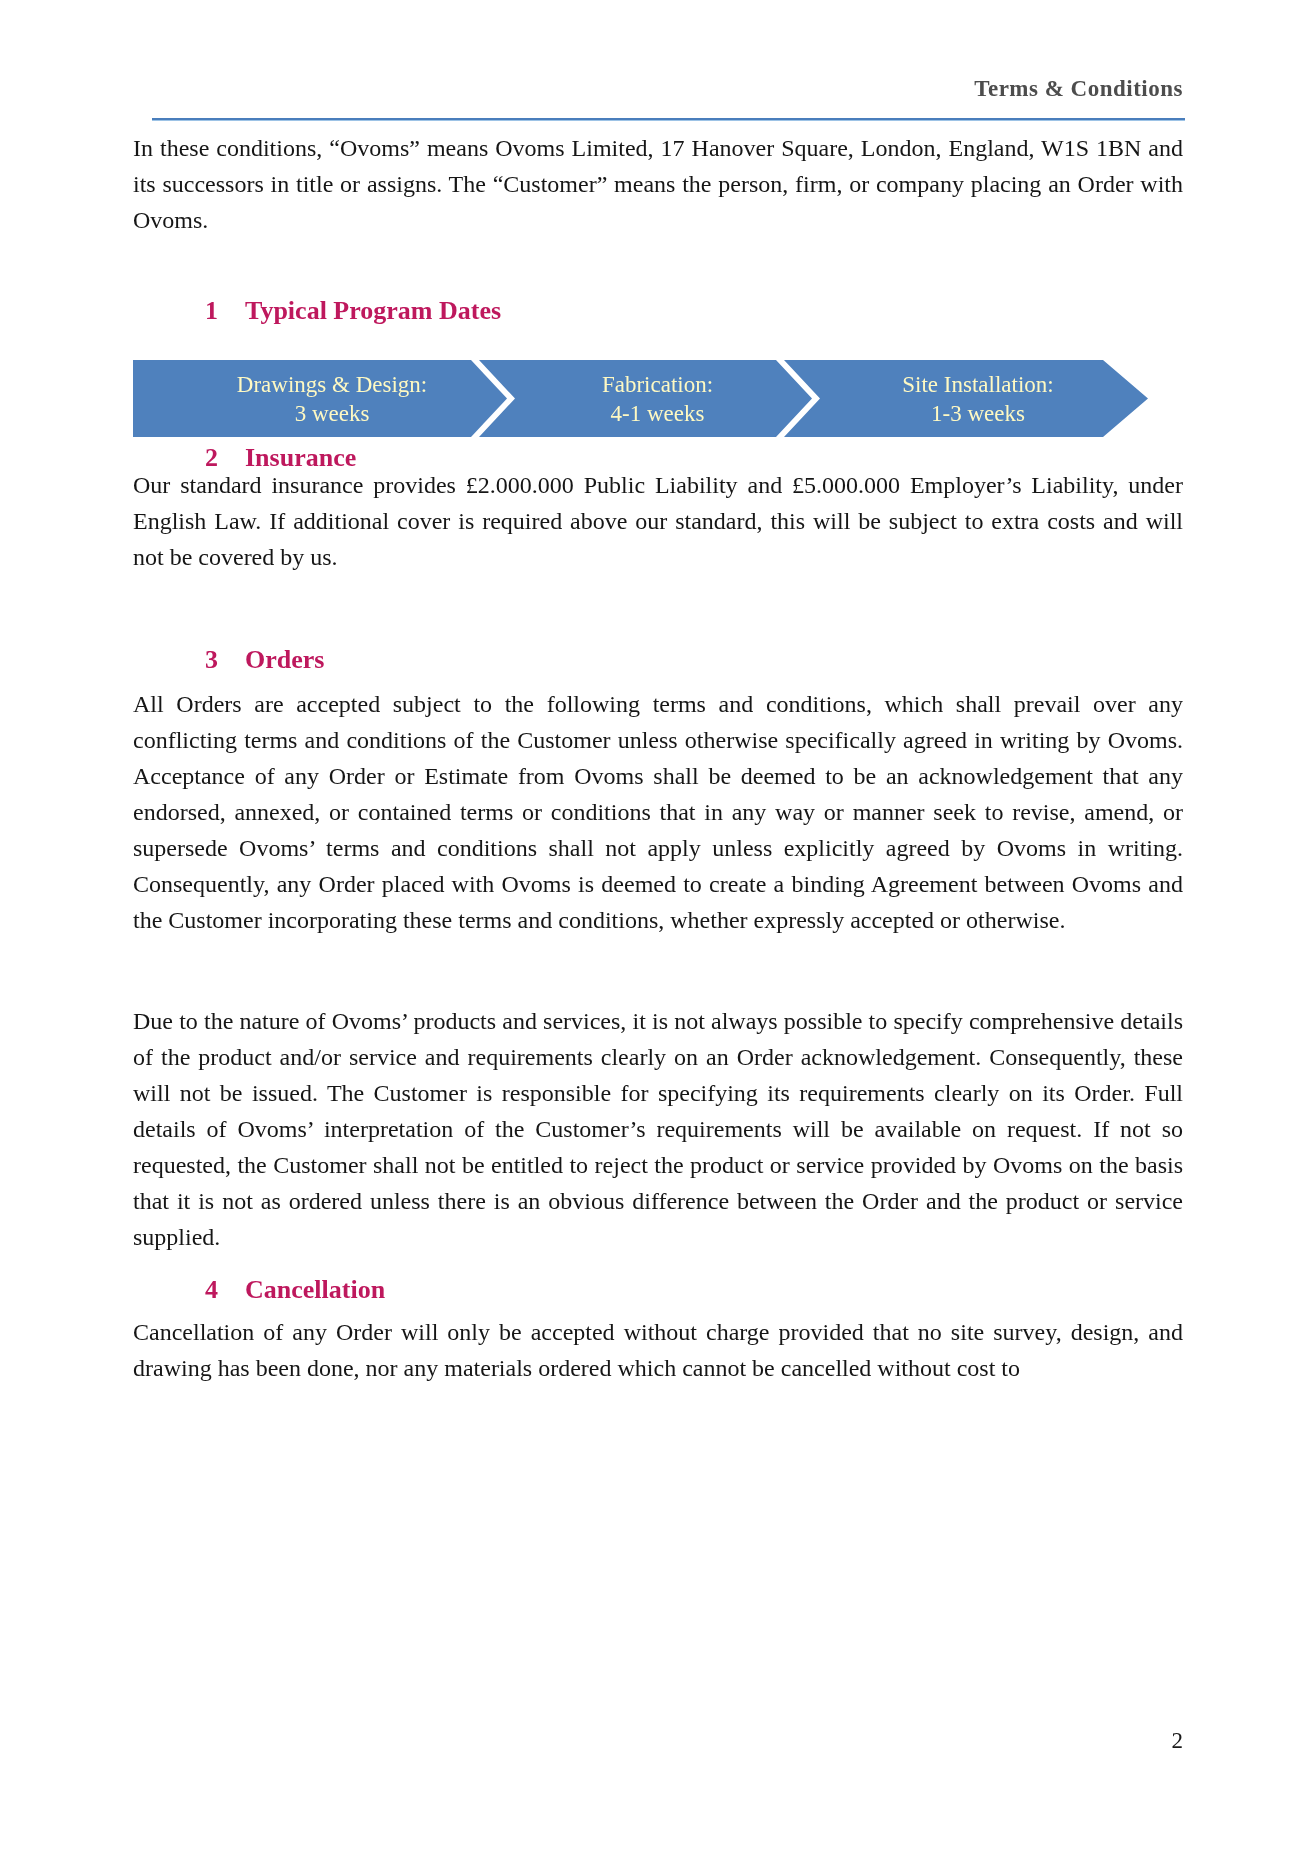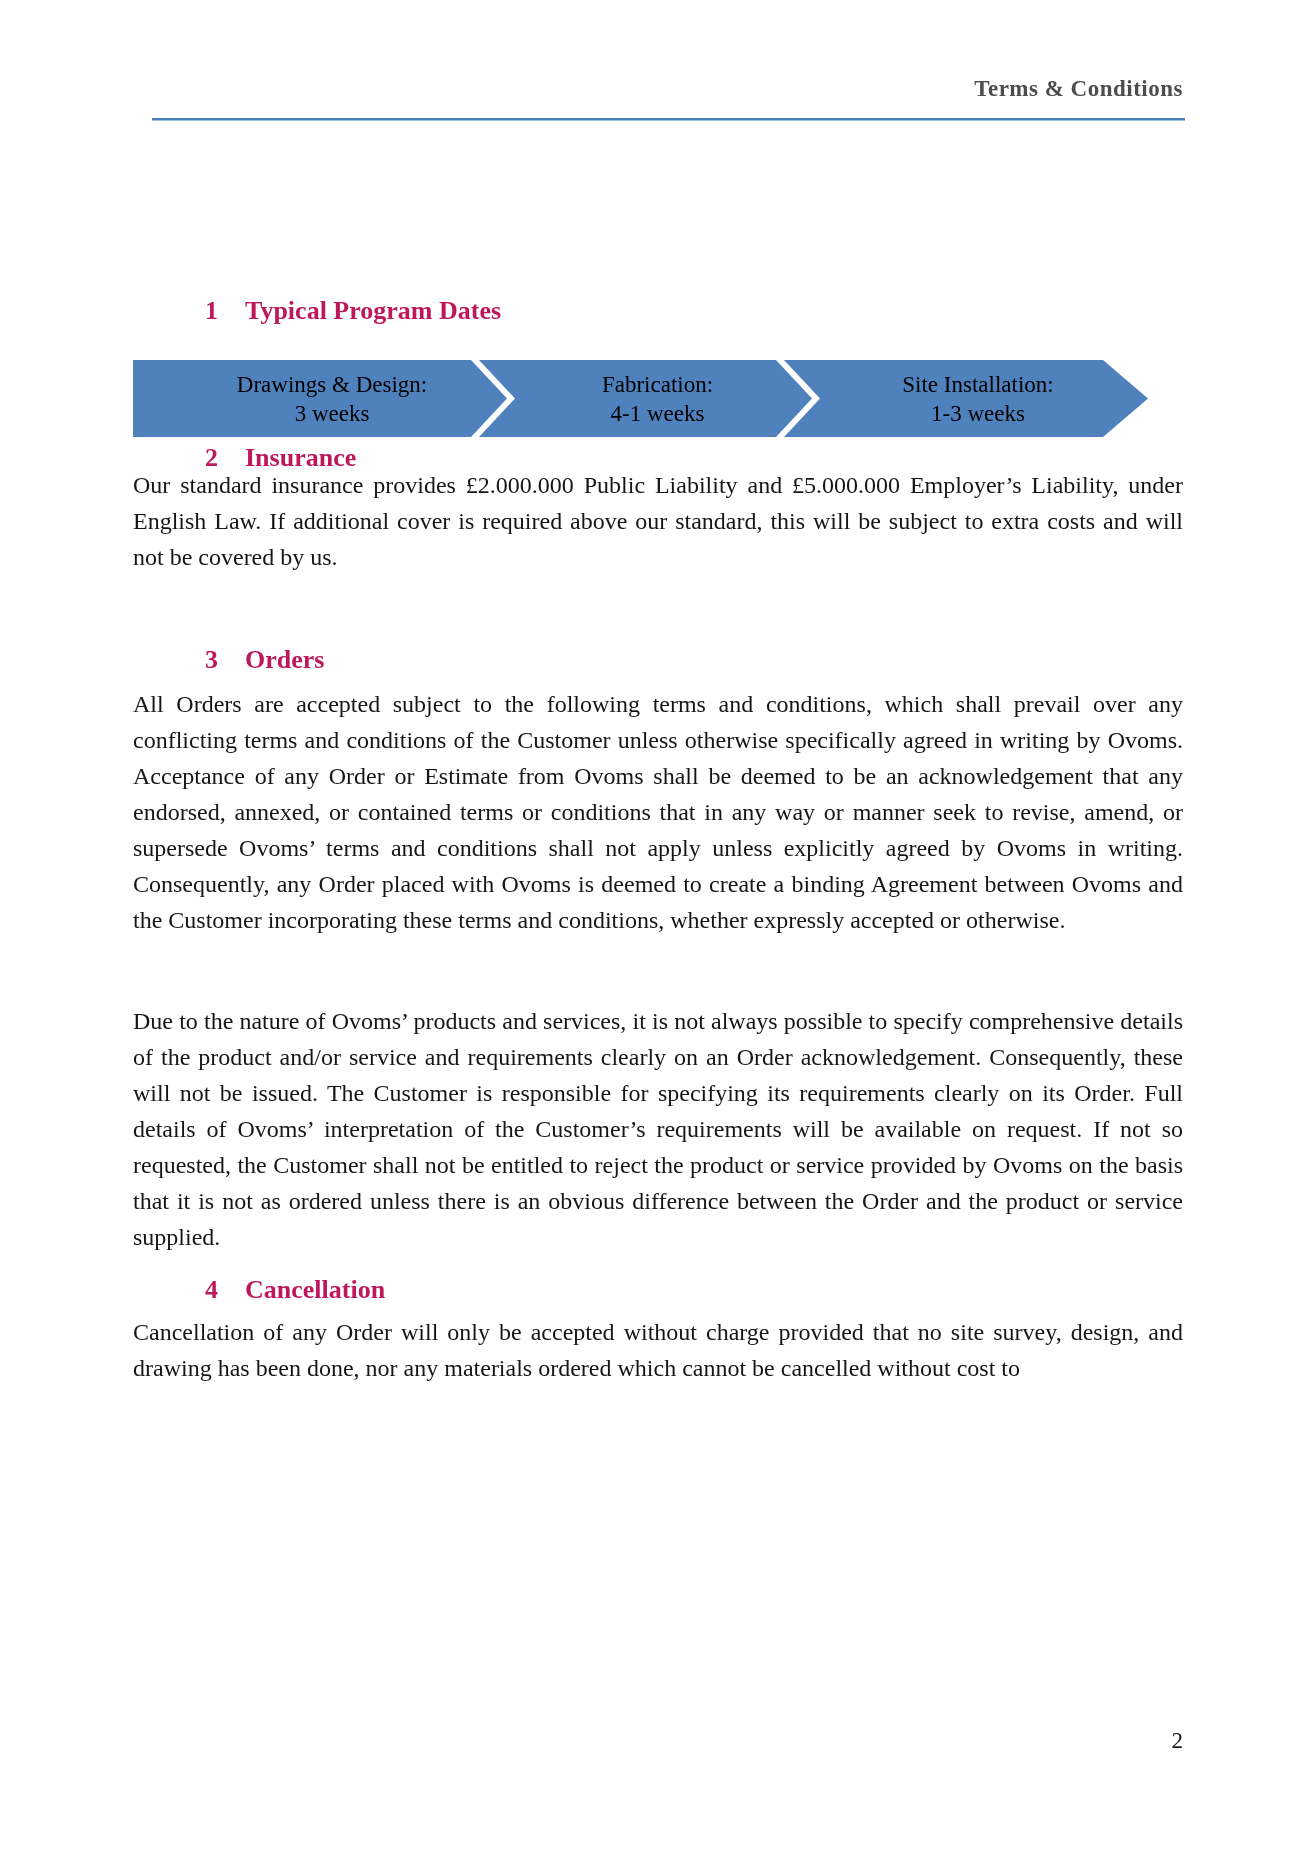--- a/index.html
+++ b/index.html
@@ -54,21 +54,21 @@
   .p-cancel     { top: 1314px; }
   .process {
     position: absolute;
     top: 360px; left: 133px;
     width: 1017px; height: 77px;
   }
   .step {
     position: absolute;
     top: 0; height: 77px;
     background: #4f81bd;
-    color: #000000;
+    color: #fef9c3;
     display: flex;
     flex-direction: column;
     justify-content: center;
     align-items: center;
     font-size: 23px;
     line-height: 29px;
     text-align: center;
   }
   .step .inner { transform: translateX(12px); }
   .step-1 {
@@ -93,20 +93,21 @@
 </style>
 </head>
 <body>
 
 <div class="page">
 
   <div class="header-title">Terms &amp; Conditions</div>
 
   <div class="header-rule"></div>
 
+  <div class="body-par intro">In these conditions, “Ovoms” means Ovoms Limited, 17 Hanover Square, London, England, W1S 1BN and its successors in title or assigns. The “Customer” means the person, firm, or company placing an Order with Ovoms.</div>
 
   <div class="heading h-program">
     <span class="num">1</span><span>Typical Program Dates</span>
   </div>
 
   <div class="process">
     <div class="step step-1">
       <div class="inner">
         <div>Drawings &amp; Design:</div>
         <div>3 weeks</div>

